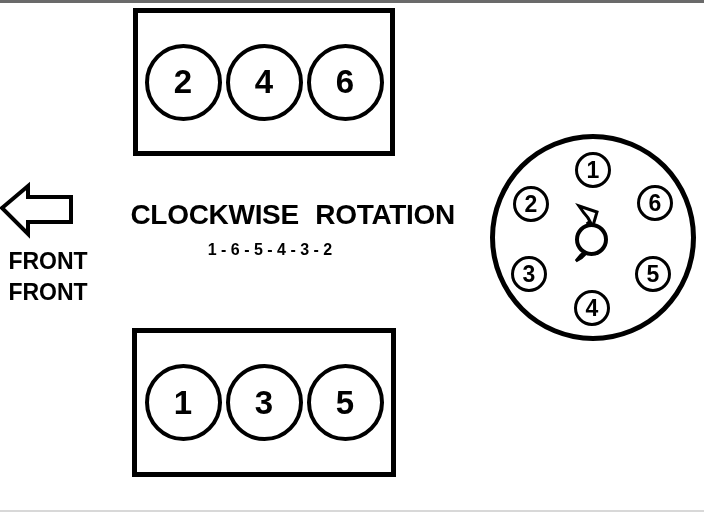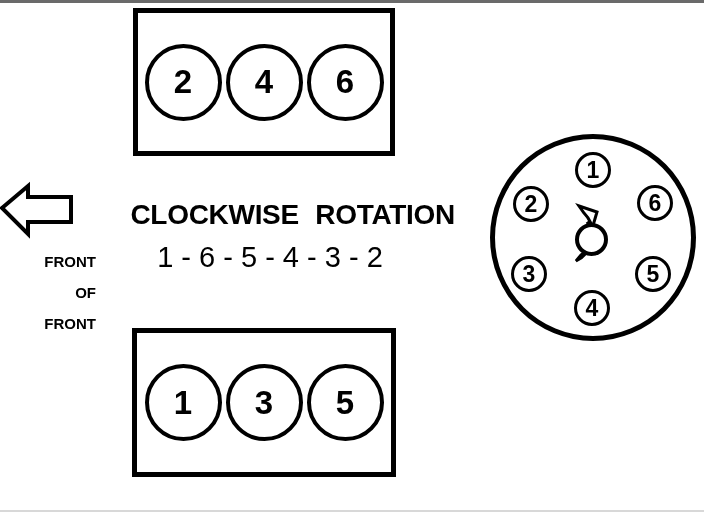--- a/index.html
+++ b/index.html
@@ -19,32 +19,32 @@
   #bank-bottom { left: 132px; top: 328px; width: 264px; height: 149px; }
   .cyl {
     width: 77px; height: 77px; border: 4px solid #000; border-radius: 50%;
     display: flex; align-items: center; justify-content: center;
     font-weight: bold; font-size: 33px; background: #fff;
   }
 
   #front-arrow-svg { position: absolute; left: 0; top: 180px; }
   #front-label {
     position: absolute; left: 0; top: 246px; width: 96px;
-    text-align: right; font-weight: bold; font-size: 15px; line-height: 31px;
+    text-align: center; font-weight: bold; font-size: 23px; line-height: 31px;
   }
   #front-label span { display: block; }
 
   #rotation-title {
     position: absolute; left: 90px; top: 199px; width: 365px;
     text-align: right; font-weight: bold; font-size: 28px;
     word-spacing: 9px; letter-spacing: -0.3px;
   }
   #firing-order {
     position: absolute; left: 90px; top: 241px; width: 360px;
-    text-align: center; font-weight: normal; font-size: 29px;
+    text-align: center; font-weight: bold; font-size: 16px;
   }
 
   #dist-cap {
     position: absolute; left: 490px; top: 134px; width: 206px; height: 207px;
     border: 5px solid #000; border-radius: 50%; background: #fff;
   }
   .term {
     position: absolute; width: 36px; height: 36px; border: 3px solid #000;
     border-radius: 50%; background: #fff;
     display: flex; align-items: center; justify-content: center;
@@ -82,21 +82,20 @@
     <div class="cyl">3</div>
     <div class="cyl">5</div>
   </div>
 
   <svg id="front-arrow-svg" width="80" height="62" viewBox="0 0 80 62">
     <polygon points="2,28 28,6 28,17 71,17 71,42 28,42 28,54" fill="#ffffff" stroke="#000000" stroke-width="4" stroke-linejoin="miter"></polygon>
   </svg>
 
   <div id="front-label">
     <span>FRONT</span>
-    <span>OF</span>
     <span>FRONT</span>
   </div>
 
   <div id="rotation-title">CLOCKWISE ROTATION</div>
   <div id="firing-order">1 - 6 - 5 - 4 - 3 - 2</div>
 
   <div id="dist-cap"></div>
 
   <svg id="rotor-arrow-svg" width="60" height="75" viewBox="0 0 60 75">
     <path d="M 26 68 A 30 30 0 0 0 34 20 L 29 13 L 47 19 L 42 36 L 37 29 A 20 20 0 0 1 31 62 Z" fill="#ffffff" stroke="#000000" stroke-width="3" stroke-linejoin="miter"></path>

